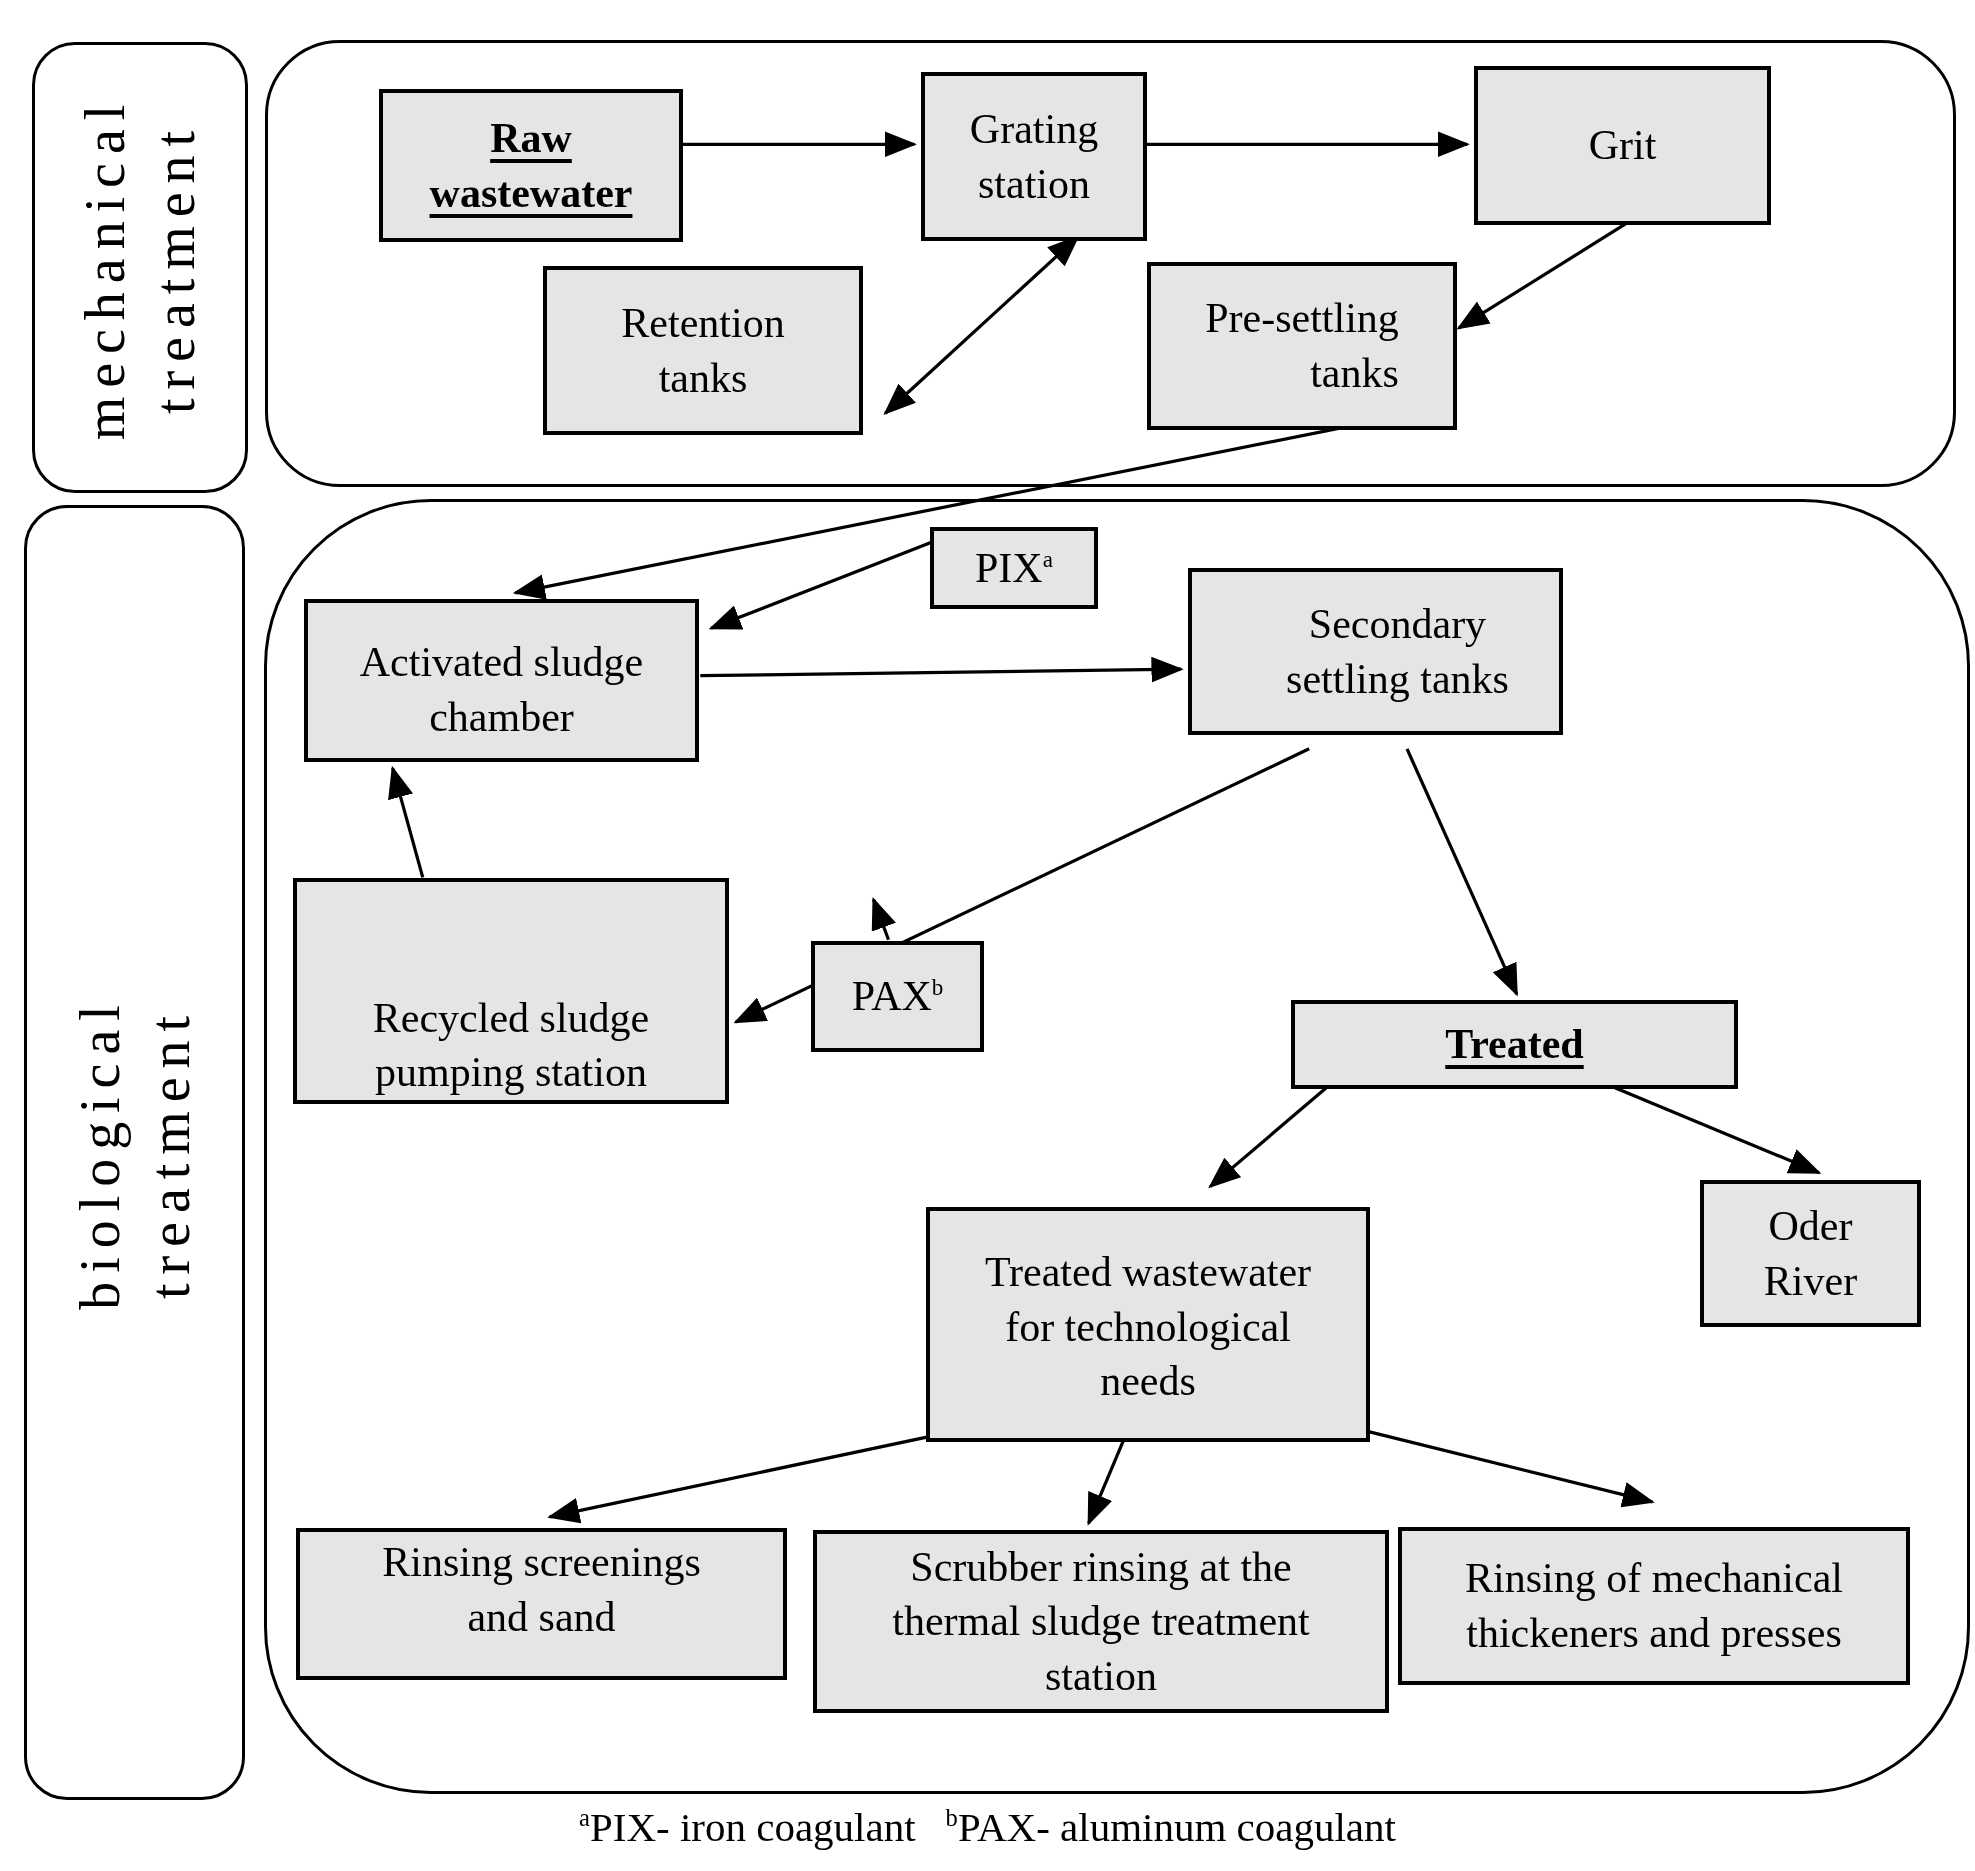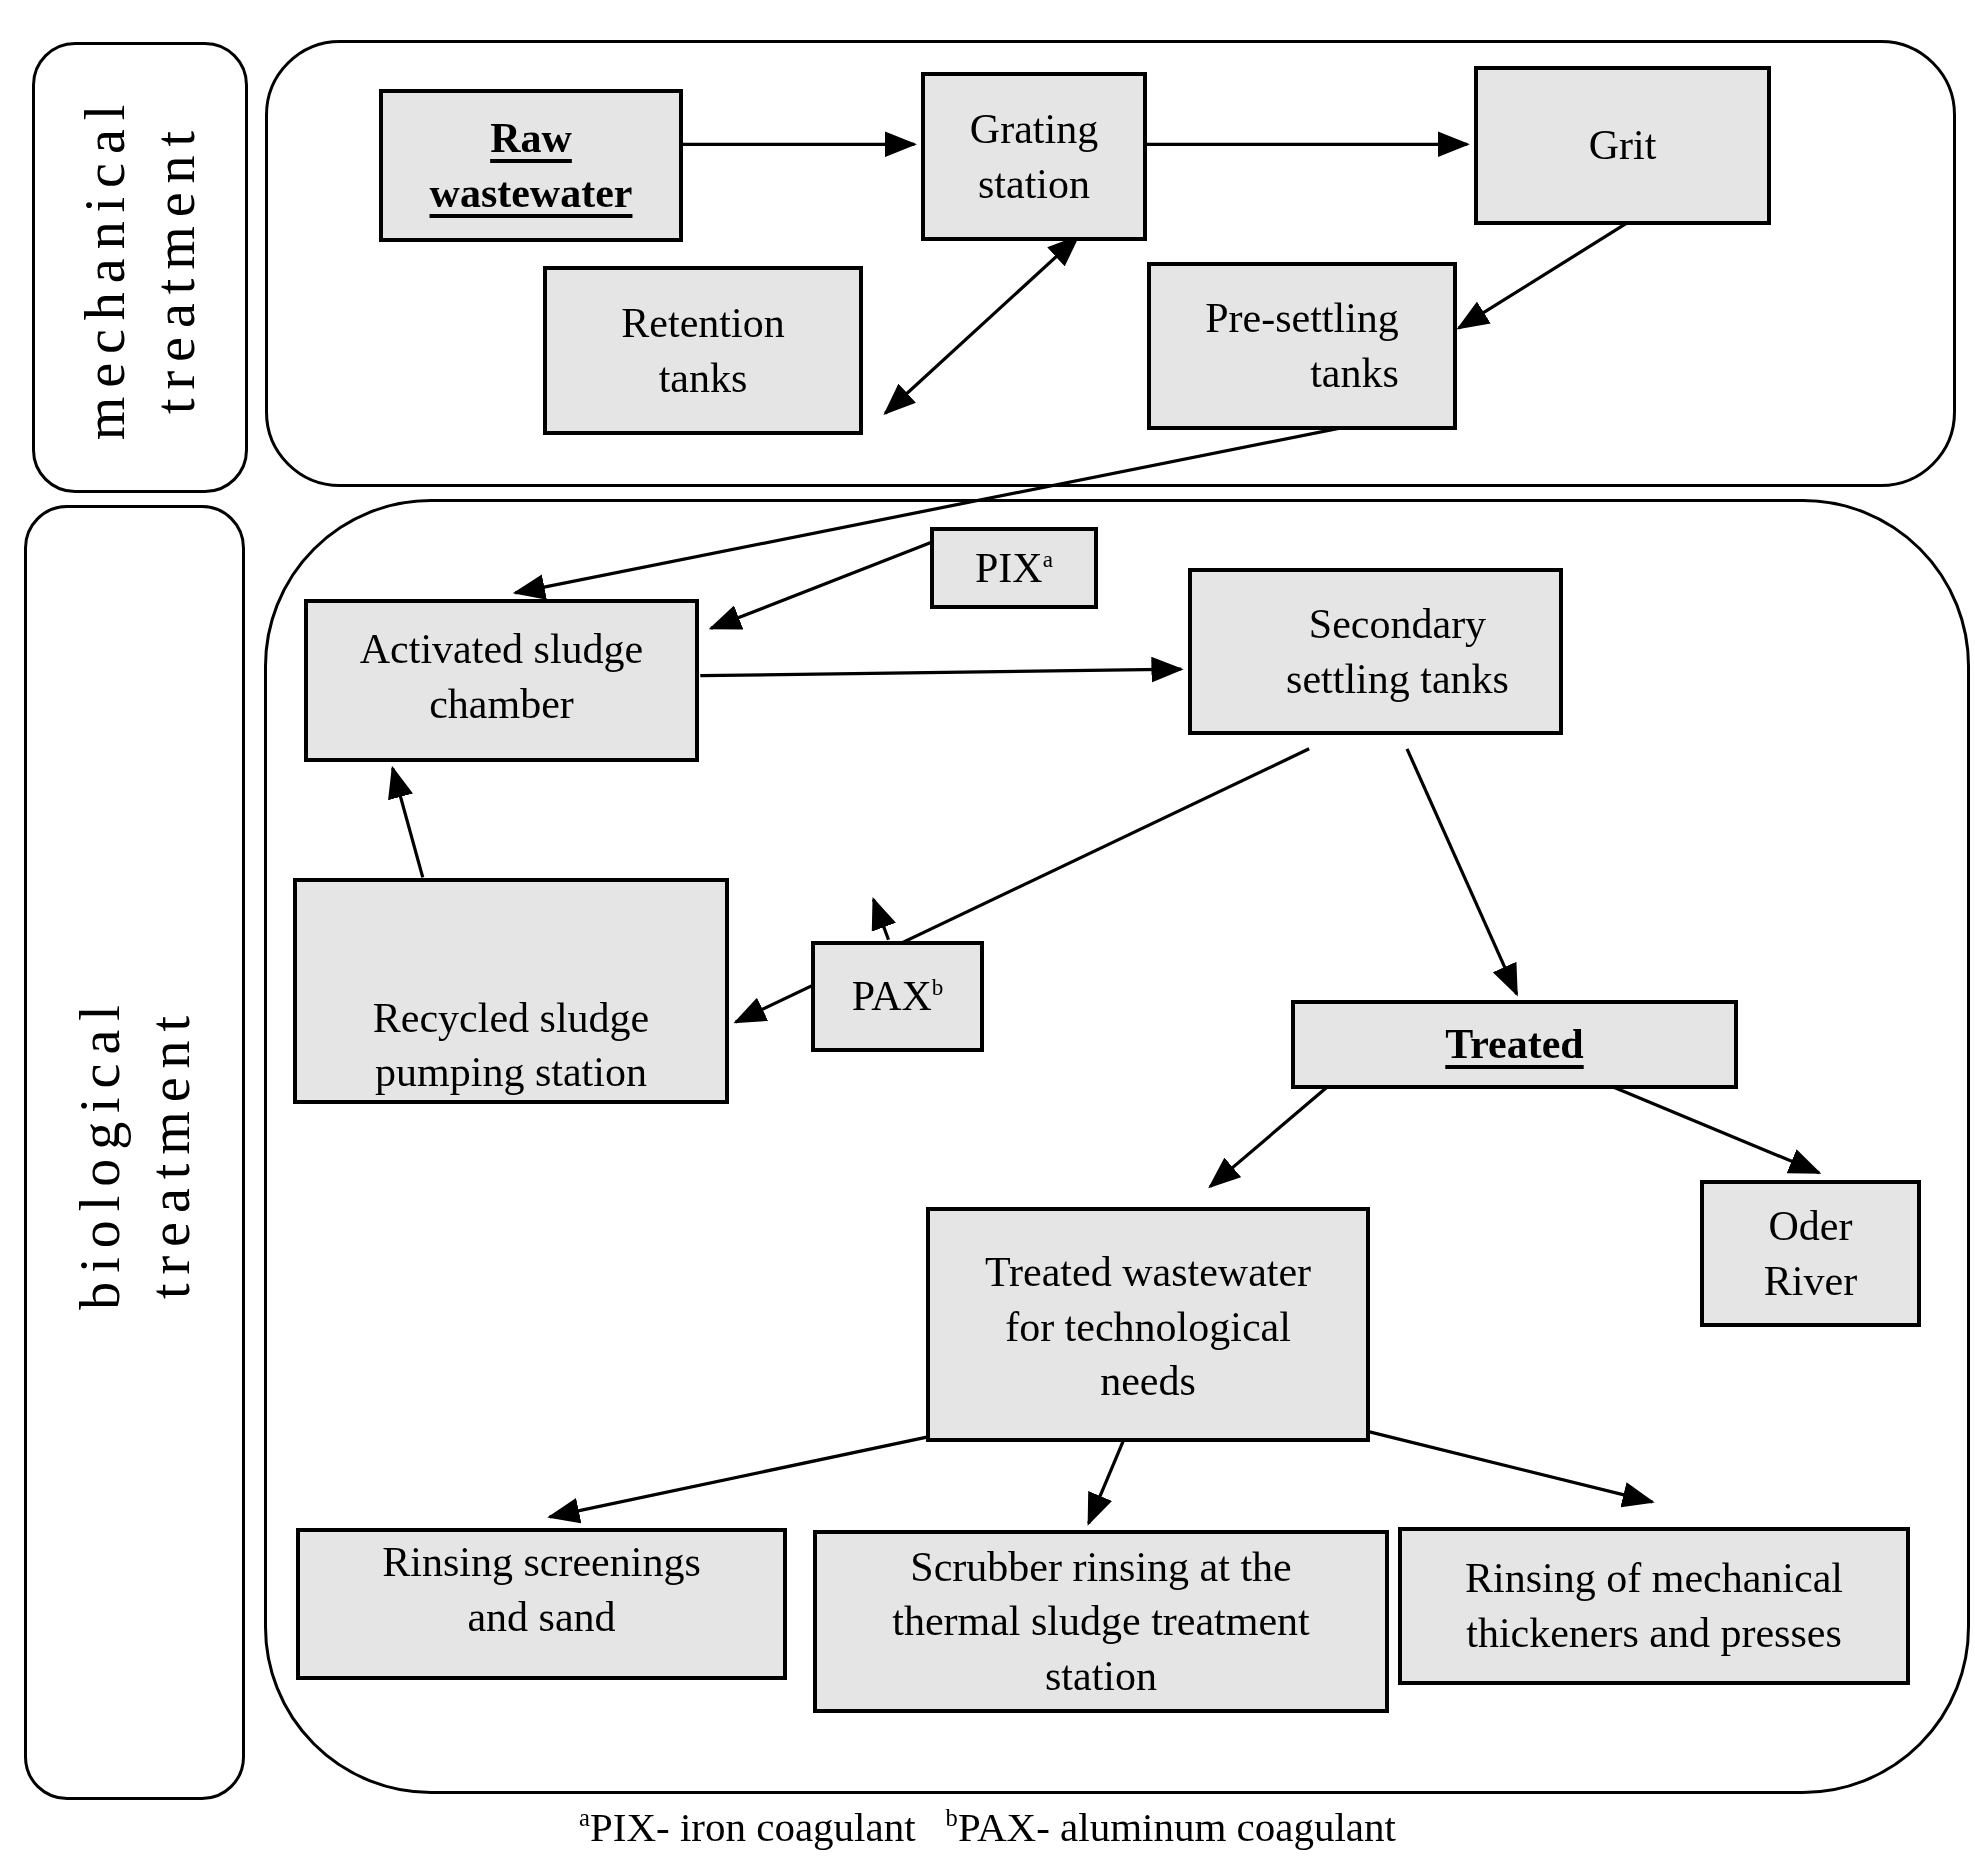--- a/index.html
+++ b/index.html
@@ -91,21 +91,21 @@
 
   <div class="node" style="left:1147px;top:262px;width:302px;height:160px;text-align:right;">
     <span>Pre-settling
 tanks</span>
   </div>
 
   <div class="node" style="left:930px;top:527px;width:160px;height:74px;">
     <span><span>PIX</span><sup>a</sup></span>
   </div>
 
-  <div class="node" style="left:304px;top:599px;width:395px;height:163px;align-items:flex-start;padding-top:19px;box-sizing:border-box;">
+  <div class="node" style="left:304px;top:599px;width:395px;height:163px;align-items:flex-start;padding-top:32px;box-sizing:border-box;">
     <span>Activated sludge
 chamber</span>
   </div>
 
   <div class="node" style="left:1188px;top:568px;width:323px;height:159px;padding-left:44px;">
     <span>Secondary
 settling tanks</span>
   </div>
 
   <div class="node" style="left:293px;top:878px;width:436px;height:226px;align-items:flex-end;padding-top:30px;box-sizing:border-box;">

